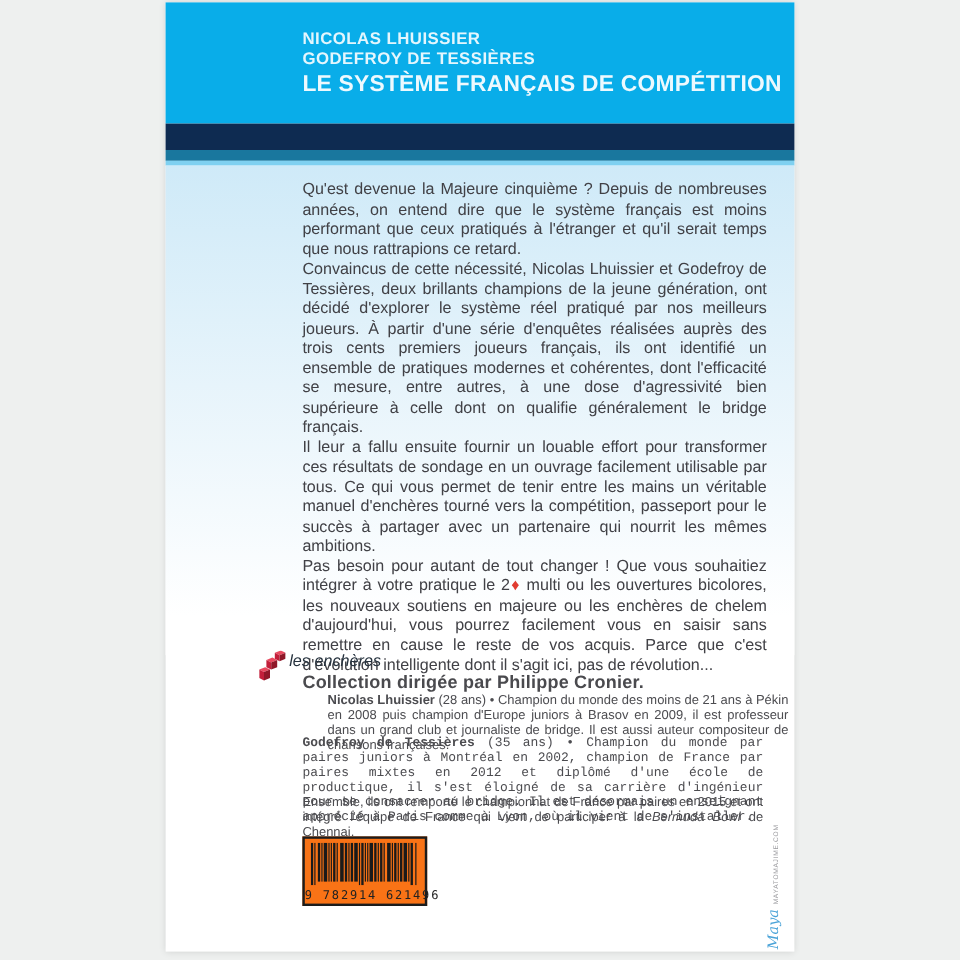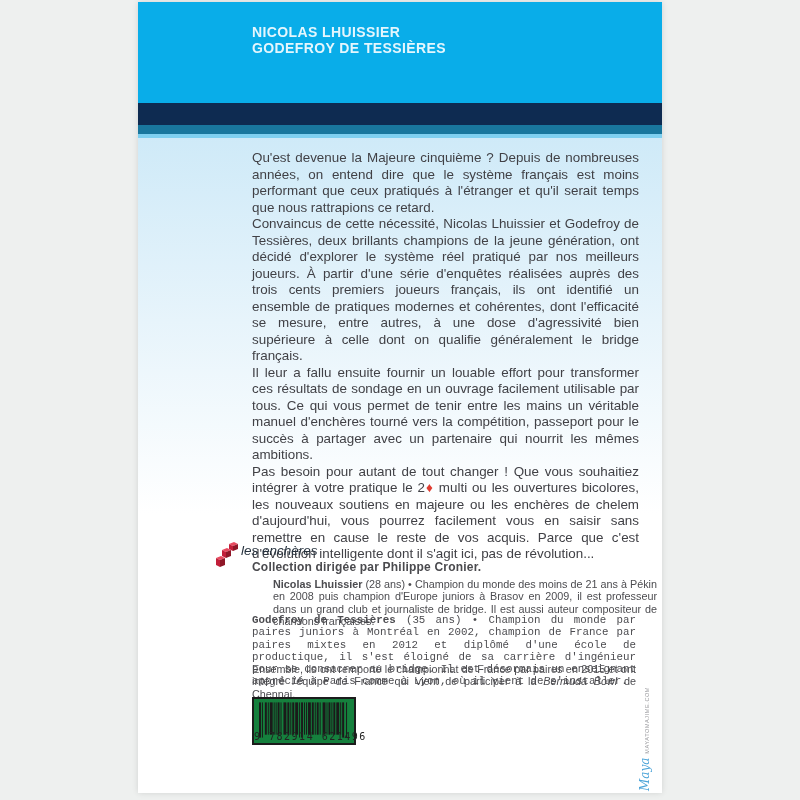--- a/index.html
+++ b/index.html
@@ -44,34 +44,34 @@
   .blurb p{margin:0;}
   .suit{color:var(--diamond_red,#e03c31);}
   
   .logo-cubes{position:absolute;left:78px;top:540px;}
   .collection-name{
     position:absolute;left:103px;top:541px;
     font-style:italic;font-weight:400;font-size:13.5px;color:#26323e;
   }
   .collection-director{
     position:absolute;left:114px;top:558px;
-    font-weight:bold;font-size:12px;color:#4a4a4e;letter-spacing:0.2px;
+    font-weight:bold;font-size:15px;color:#4a4a4e;letter-spacing:0.2px;
   }
   .bio{
     position:absolute;left:114px;width:384px;margin:0;
     font-size:10.8px;line-height:12.3px;text-align:justify;color:#4c4c50;
   }
   .bio b{font-weight:bold;}
   .bio-1{top:576px;margin-left:21px;}
   .bio-2{top:612px;font-family:Liberation Mono, monospace;}
   .bio-ensemble{top:661px;}
   
   .barcode-box{
-    position:absolute;left:114px;top:695px;width:104px;height:48px;
-    border:2px solid #1c1c1c;background:#15803d;box-sizing:border-box;
+    position:absolute;left:114px;top:695px;width:104px;height:58px;
+    border:2px solid #1c1c1c;background:#f97316;box-sizing:border-box;
   }
   .barcode-bars{position:absolute;left:5px;top:3px;}
   .barcode-number{
     position:absolute;left:0;bottom:1px;width:100%;text-align:center;
     font-family:"DejaVu Sans Mono","Liberation Mono",monospace;
     font-size:10px;letter-spacing:1.5px;color:#222;white-space:nowrap;
   }
   .isbn-row{position:absolute;left:114px;top:759px;width:390px;font-size:11px;color:#38383b;}
   .issn{position:absolute;left:253px;top:0;}
   
@@ -88,20 +88,21 @@
 </head>
 <body>
 
 <div class="cover">
 
   <div class="header">
     <div class="authors">
       <div>NICOLAS LHUISSIER</div>
       <div>GODEFROY DE TESSIÈRES</div>
     </div>
+    <div class="title">LE SYSTÈME FRANÇAIS DE COMPÉTITION</div>
   </div>
   <div class="stripe-navy"></div>
   <div class="stripe-teal"></div>
   <div class="stripe-cyan"></div>
 
   <div class="body-band"></div>
 
   <div class="blurb">
     <p>Qu'est devenue la Majeure cinquième ? Depuis de nombreuses années, on entend dire que le système français est moins performant que ceux pratiqués à l'étranger et qu'il serait temps que nous rattrapions ce retard.</p>
     <p>Convaincus de cette nécessité, Nicolas Lhuissier et Godefroy de Tessières, deux brillants champions de la jeune génération, ont décidé d'explorer le système réel pratiqué par nos meilleurs joueurs. À partir d'une série d'enquêtes réalisées auprès des trois cents premiers joueurs français, ils ont identifié un ensemble de pratiques modernes et cohérentes, dont l'efficacité se mesure, entre autres, à une dose d'agressivité bien supérieure à celle dont on qualifie généralement le bridge français.</p>

